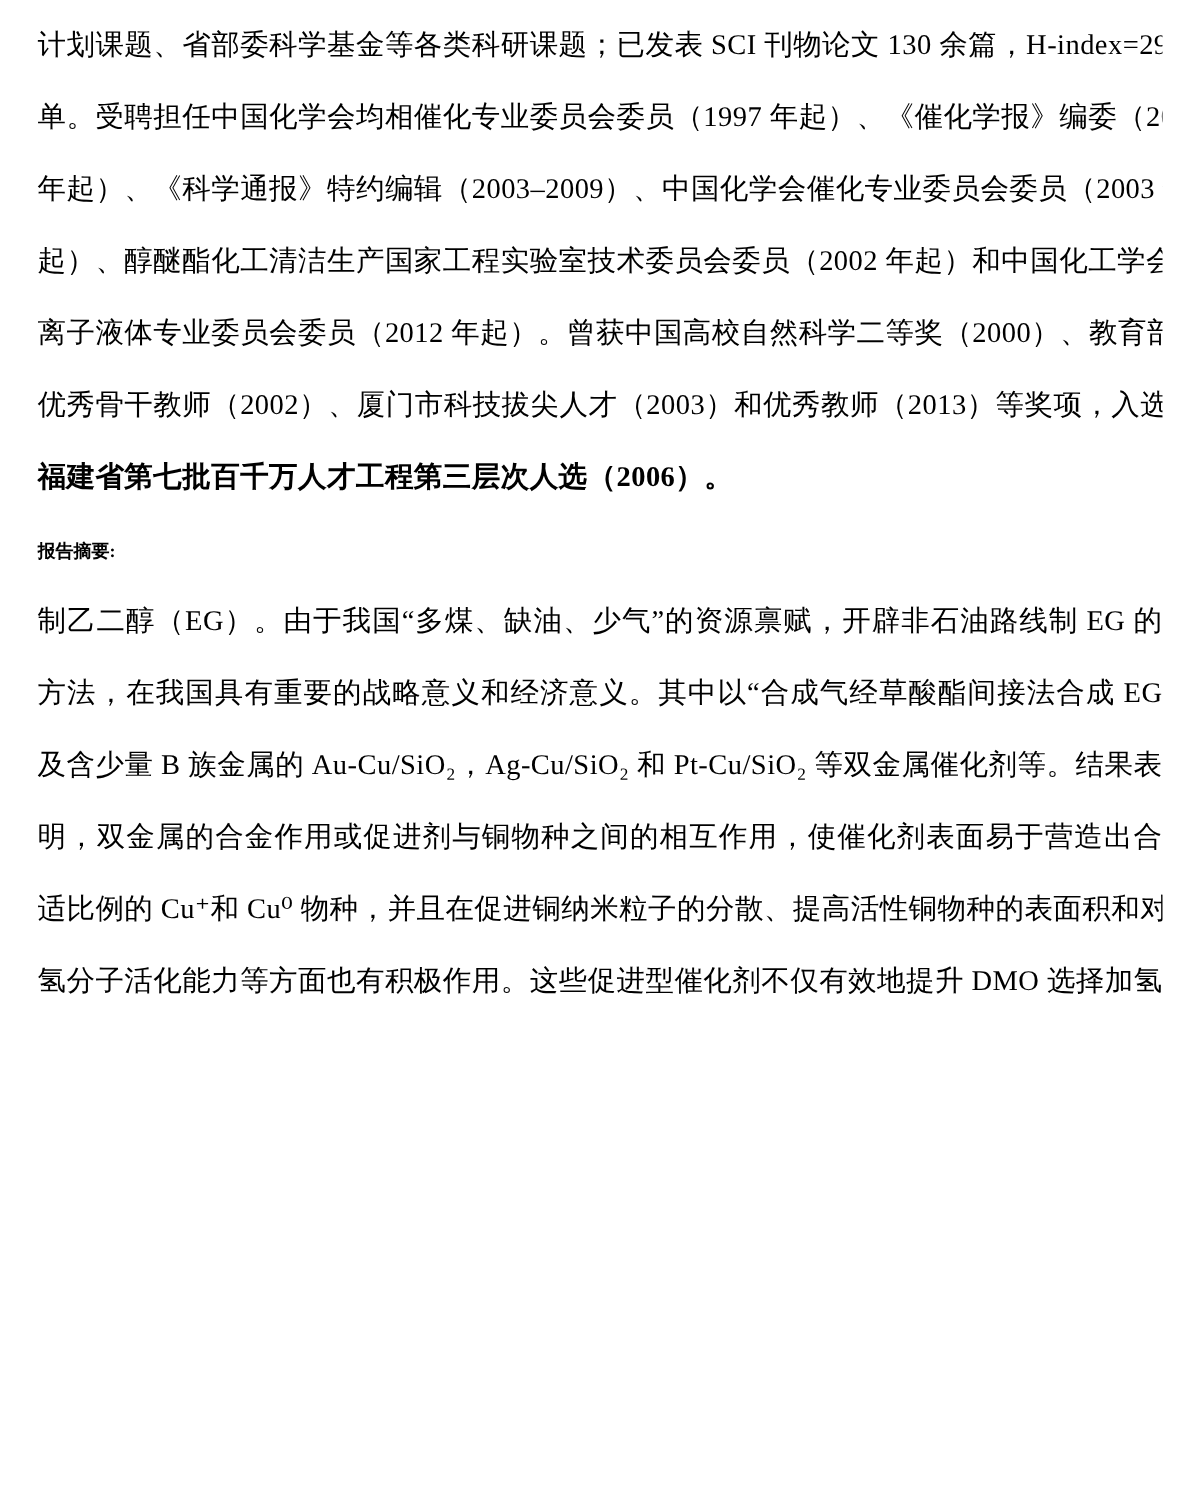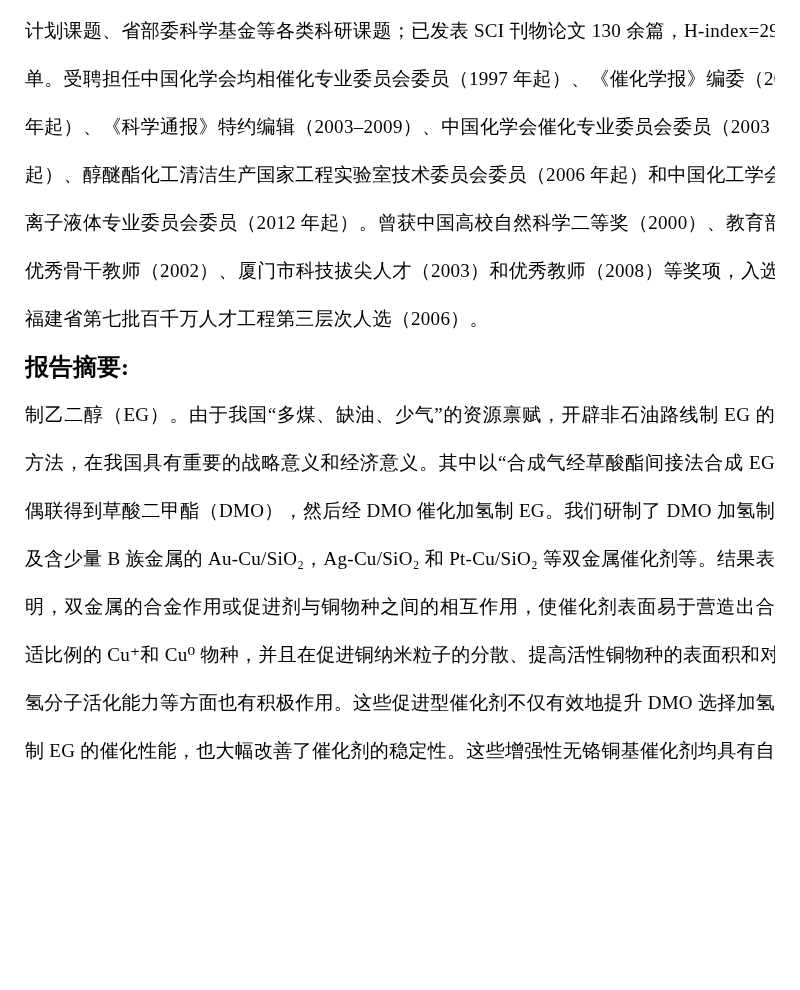--- a/index.html
+++ b/index.html
@@ -30,54 +30,53 @@
     font-size: 19px;
     white-space: nowrap;
     overflow: hidden;
     text-align: justify;
     text-align-last: justify;
     letter-spacing: 0.3px;
   }
   
   .end-left .line:last-child {
     text-align-last: left;
+    font-weight: bold;
   }
   .heading {
     height: 48px;
     line-height: 48px;
     margin: 0;
-    font-size: 24px;
+    font-size: 12px;
     font-weight: bold;
     text-align: left;
     text-align-last: left;
     white-space: nowrap;
     overflow: hidden;
   }
 </style>
 </head>
 <body>
 
 <div class="page">
 
   <div class="para end-left">
       <div class="line">计划课题、省部委科学基金等各类科研课题；已发表 SCI 刊物论文 130 余篇，H-index=29；</div>
       <div class="line">单。受聘担任中国化学会均相催化专业委员会委员（1997 年起）、《催化学报》编委（2003</div>
       <div class="line">年起）、《科学通报》特约编辑（2003–2009）、中国化学会催化专业委员会委员（2003 年</div>
-      <div class="line">起）、醇醚酯化工清洁生产国家工程实验室技术委员会委员（2006 年起）和中国化工学会</div>
+      <div class="line">起）、醇醚酯化工清洁生产国家工程实验室技术委员会委员（2002 年起）和中国化工学会</div>
       <div class="line">离子液体专业委员会委员（2012 年起）。曾获中国高校自然科学二等奖（2000）、教育部</div>
-      <div class="line">优秀骨干教师（2002）、厦门市科技拔尖人才（2003）和优秀教师（2008）等奖项，入选</div>
+      <div class="line">优秀骨干教师（2002）、厦门市科技拔尖人才（2003）和优秀教师（2013）等奖项，入选</div>
       <div class="line">福建省第七批百千万人才工程第三层次人选（2006）。</div>
     </div>
 
   <h2 class="heading">报告摘要:</h2>
 
   <div class="para">
       <div class="line">制乙二醇（EG）。由于我国“多煤、缺油、少气”的资源禀赋，开辟非石油路线制 EG 的</div>
       <div class="line">方法，在我国具有重要的战略意义和经济意义。其中以“合成气经草酸酯间接法合成 EG</div>
-      <div class="line">偶联得到草酸二甲酯（DMO），然后经 DMO 催化加氢制 EG。我们研制了 DMO 加氢制</div>
       <div class="line">及含少量 B 族金属的 Au-Cu/SiO₂，Ag-Cu/SiO₂ 和 Pt-Cu/SiO₂ 等双金属催化剂等。结果表</div>
       <div class="line">明，双金属的合金作用或促进剂与铜物种之间的相互作用，使催化剂表面易于营造出合</div>
       <div class="line">适比例的 Cu⁺和 Cu⁰ 物种，并且在促进铜纳米粒子的分散、提高活性铜物种的表面积和对</div>
       <div class="line">氢分子活化能力等方面也有积极作用。这些促进型催化剂不仅有效地提升 DMO 选择加氢</div>
-      <div class="line">制 EG 的催化性能，也大幅改善了催化剂的稳定性。这些增强性无铬铜基催化剂均具有自</div>
     </div>
 
 </div>
 
 </body></html>

